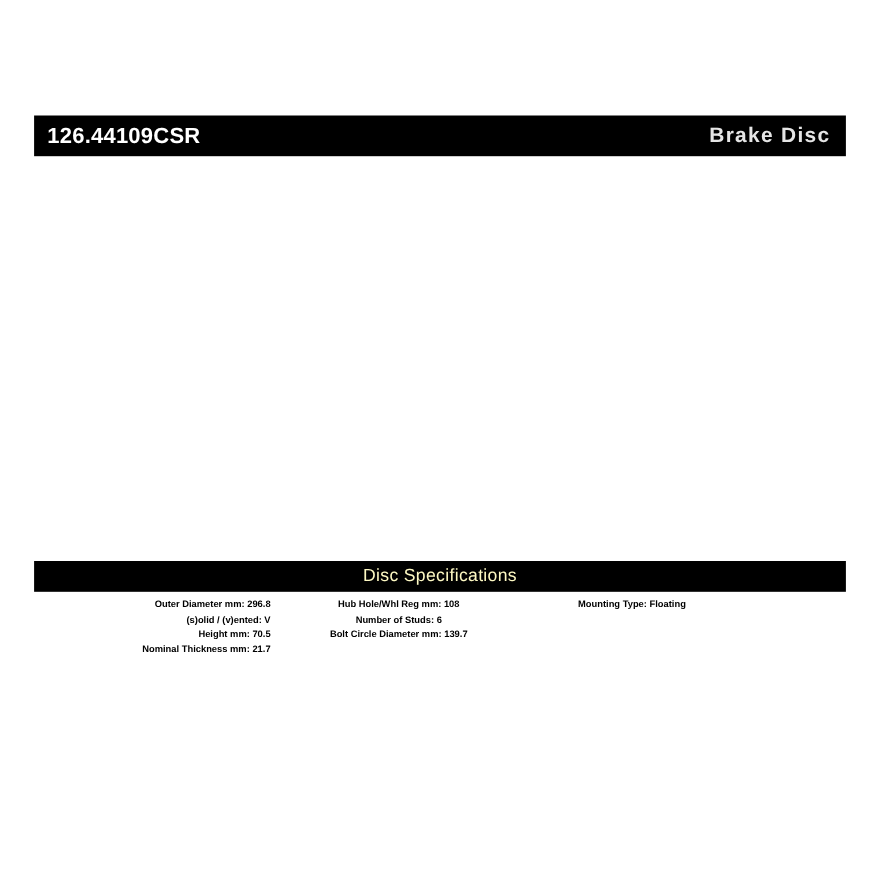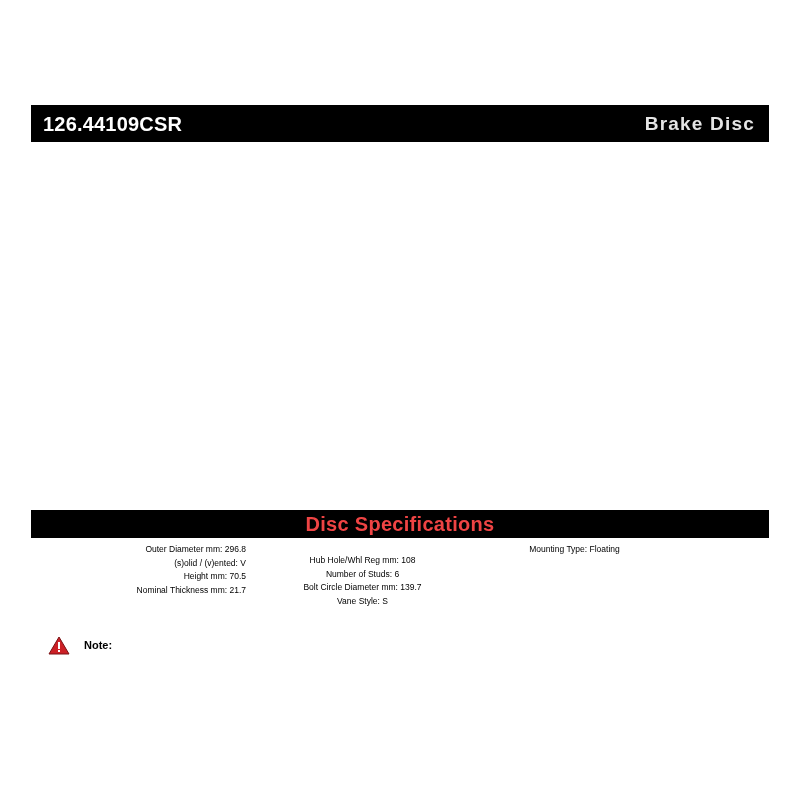--- a/index.html
+++ b/index.html
@@ -60,23 +60,23 @@
     top: 510px;
     width: 738px;
     height: 28px;
     background: #000000;
     display: flex;
     align-items: center;
     justify-content: center;
     box-sizing: border-box;
   }
   .spec-bar-title {
-    color: #ef4444;
-    font-size: 20px;
-    font-weight: bold;
+    color: #fef9c3;
+    font-size: 16px;
+    font-weight: normal;
     letter-spacing: 0.3px;
     line-height: 1;
   }
 
   
   .spec-columns {
     position: absolute;
     left: 31px;
     top: 543px;
     width: 738px;
@@ -86,30 +86,29 @@
   .spec-col {
     box-sizing: border-box;
   }
   .spec-col.col-left {
     width: 215px;
     text-align: right;
   }
   .spec-col.col-mid {
     width: 233px;
     text-align: center;
-    margin-top: 11px;
   }
   .spec-col.col-right {
     width: 290px;
     text-align: center;
     padding-right: 99px;
   }
   .spec-row {
     font-size: 8.5px;
-    font-weight: normal;
+    font-weight: bold;
     line-height: 13.6px;
     white-space: nowrap;
     color: #000000;
   }
 
   
   .note-row {
     position: absolute;
     left: 31px;
     top: 632px;
@@ -158,34 +157,22 @@
       <div class="spec-row">Outer Diameter mm: 296.8</div>
       <div class="spec-row">(s)olid / (v)ented: V</div>
       <div class="spec-row">Height mm: 70.5</div>
       <div class="spec-row">Nominal Thickness mm: 21.7</div>
     </div>
 
     <div class="spec-col col-mid">
       <div class="spec-row">Hub Hole/Whl Reg mm: 108</div>
       <div class="spec-row">Number of Studs: 6</div>
       <div class="spec-row">Bolt Circle Diameter mm: 139.7</div>
-      <div class="spec-row">Vane Style: S</div>
     </div>
 
     <div class="spec-col col-right">
       <div class="spec-row">Mounting Type: Floating</div>
     </div>
 
   </div>
 
-  <div class="note-row">
-    <span class="warn-icon">
-      <svg width="22" height="19" viewBox="0 0 22 19" xmlns="http://www.w3.org/2000/svg">
-        <polygon points="11,1 21,18 1,18" fill="#cc2026" stroke="#7a1114" stroke-width="1"></polygon>
-        <rect x="10" y="6" width="2" height="7" fill="#ffffff"></rect>
-        <rect x="10" y="14" width="2" height="2" fill="#ffffff"></rect>
-      </svg>
-    </span>
-    <span class="note-label">Note:</span>
-    <span class="note-value"></span>
-  </div>
 
 </div>
 
 </body></html>

